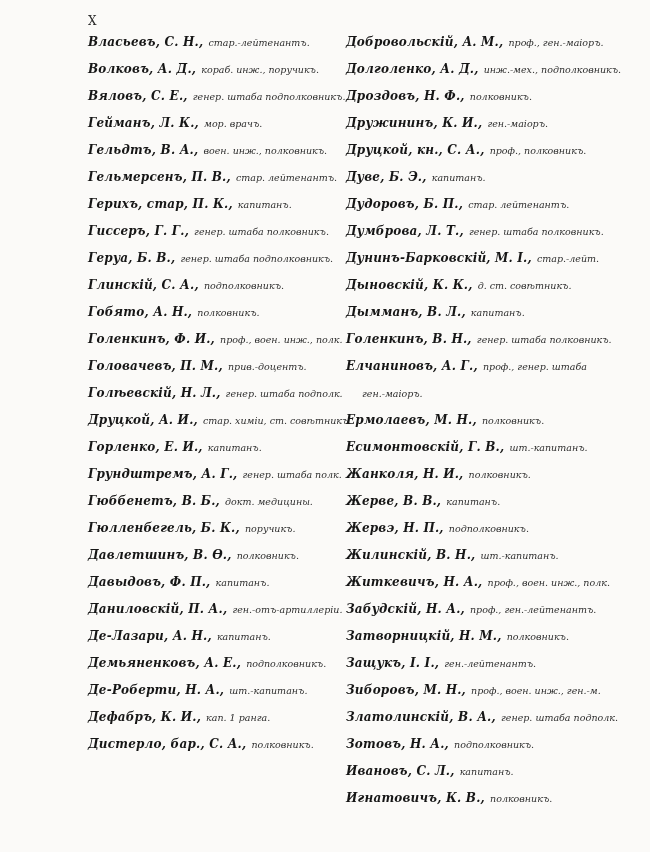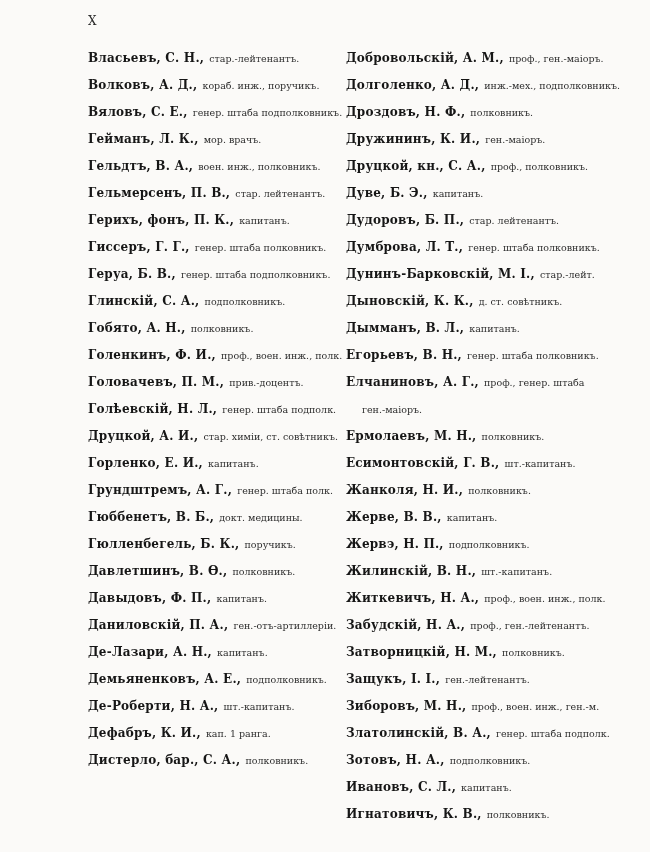--- a/index.html
+++ b/index.html
@@ -18,21 +18,21 @@
     color: #1b1b1b;
     overflow: hidden;
   }
   .page-number {
     font-size: 12px;
     line-height: 14px;
     color: #2a2a2a;
   }
   .columns {
     display: flex;
-    margin-top: 16px;
+    font-style: italic;
   }
   .column {
     box-sizing: border-box;
   }
   .column.left  { width: 248px; margin-right: 10px; }
   .column.right { width: 274px; }
   .entry {
     line-height: 25px;
     white-space: pre;
     padding-left: 16px;
@@ -56,21 +56,21 @@
   <div class="page-number">X</div>
 
   <div class="columns">
     <div class="column left">
         <div class="entry"><span class="name">Власьевъ, С. Н.,</span> <span class="rank">стар.-лейтенантъ.</span></div>
         <div class="entry"><span class="name">Волковъ, А. Д.,</span> <span class="rank">кораб. инж., поручикъ.</span></div>
         <div class="entry"><span class="name">Вяловъ, С. Е.,</span> <span class="rank">генер. штаба подполковникъ.</span></div>
         <div class="entry"><span class="name">Гейманъ, Л. К.,</span> <span class="rank">мор. врачъ.</span></div>
         <div class="entry"><span class="name">Гельдтъ, В. А.,</span> <span class="rank">воен. инж., полковникъ.</span></div>
         <div class="entry"><span class="name">Гельмерсенъ, П. В.,</span> <span class="rank">стар. лейтенантъ.</span></div>
-        <div class="entry"><span class="name">Герихъ, фонъ, П. К.,</span> <span class="rank">капитанъ.</span></div>
+        <div class="entry"><span class="name">Герихъ, стар, П. К.,</span> <span class="rank">капитанъ.</span></div>
         <div class="entry"><span class="name">Гиссеръ, Г. Г.,</span> <span class="rank">генер. штаба полковникъ.</span></div>
         <div class="entry"><span class="name">Геруа, Б. В.,</span> <span class="rank">генер. штаба подполковникъ.</span></div>
         <div class="entry"><span class="name">Глинскій, С. А.,</span> <span class="rank">подполковникъ.</span></div>
         <div class="entry"><span class="name">Гобято, А. Н.,</span> <span class="rank">полковникъ.</span></div>
         <div class="entry"><span class="name">Голенкинъ, Ф. И.,</span> <span class="rank">проф., воен. инж., полк.</span></div>
         <div class="entry"><span class="name">Головачевъ, П. М.,</span> <span class="rank">прив.-доцентъ.</span></div>
         <div class="entry"><span class="name">Голѣевскій, Н. Л.,</span> <span class="rank">генер. штаба подполк.</span></div>
         <div class="entry"><span class="name">Друцкой, А. И.,</span> <span class="rank">стар. химіи, ст. совѣтникъ.</span></div>
         <div class="entry"><span class="name">Горленко, Е. И.,</span> <span class="rank">капитанъ.</span></div>
         <div class="entry"><span class="name">Грундштремъ, А. Г.,</span> <span class="rank">генер. штаба полк.</span></div>
@@ -90,21 +90,21 @@
         <div class="entry"><span class="name">Долголенко, А. Д.,</span> <span class="rank">инж.-мех., подполковникъ.</span></div>
         <div class="entry"><span class="name">Дроздовъ, Н. Ф.,</span> <span class="rank">полковникъ.</span></div>
         <div class="entry"><span class="name">Дружининъ, К. И.,</span> <span class="rank">ген.-маіоръ.</span></div>
         <div class="entry"><span class="name">Друцкой, кн., С. А.,</span> <span class="rank">проф., полковникъ.</span></div>
         <div class="entry"><span class="name">Дуве, Б. Э.,</span> <span class="rank">капитанъ.</span></div>
         <div class="entry"><span class="name">Дудоровъ, Б. П.,</span> <span class="rank">стар. лейтенантъ.</span></div>
         <div class="entry"><span class="name">Думброва, Л. Т.,</span> <span class="rank">генер. штаба полковникъ.</span></div>
         <div class="entry"><span class="name">Дунинъ-Барковскій, М. І.,</span> <span class="rank">стар.-лейт.</span></div>
         <div class="entry"><span class="name">Дыновскій, К. К.,</span> <span class="rank">д. ст. совѣтникъ.</span></div>
         <div class="entry"><span class="name">Дымманъ, В. Л.,</span> <span class="rank">капитанъ.</span></div>
-        <div class="entry"><span class="name">Егорьевъ, В. Н.,</span> <span class="rank">генер. штаба полковникъ.</span></div>
+        <div class="entry"><span class="name">Голенкинъ, В. Н.,</span> <span class="rank">генер. штаба полковникъ.</span></div>
         <div class="entry"><span class="name">Елчаниновъ, А. Г.,</span> <span class="rank">проф., генер. штаба
 ген.-маіоръ.</span></div>
         <div class="entry"><span class="name">Ермолаевъ, М. Н.,</span> <span class="rank">полковникъ.</span></div>
         <div class="entry"><span class="name">Есимонтовскій, Г. В.,</span> <span class="rank">шт.-капитанъ.</span></div>
         <div class="entry"><span class="name">Жанколя, Н. И.,</span> <span class="rank">полковникъ.</span></div>
         <div class="entry"><span class="name">Жерве, В. В.,</span> <span class="rank">капитанъ.</span></div>
         <div class="entry"><span class="name">Жервэ, Н. П.,</span> <span class="rank">подполковникъ.</span></div>
         <div class="entry"><span class="name">Жилинскій, В. Н.,</span> <span class="rank">шт.-капитанъ.</span></div>
         <div class="entry"><span class="name">Житкевичъ, Н. А.,</span> <span class="rank">проф., воен. инж., полк.</span></div>
         <div class="entry"><span class="name">Забудскій, Н. А.,</span> <span class="rank">проф., ген.-лейтенантъ.</span></div>

